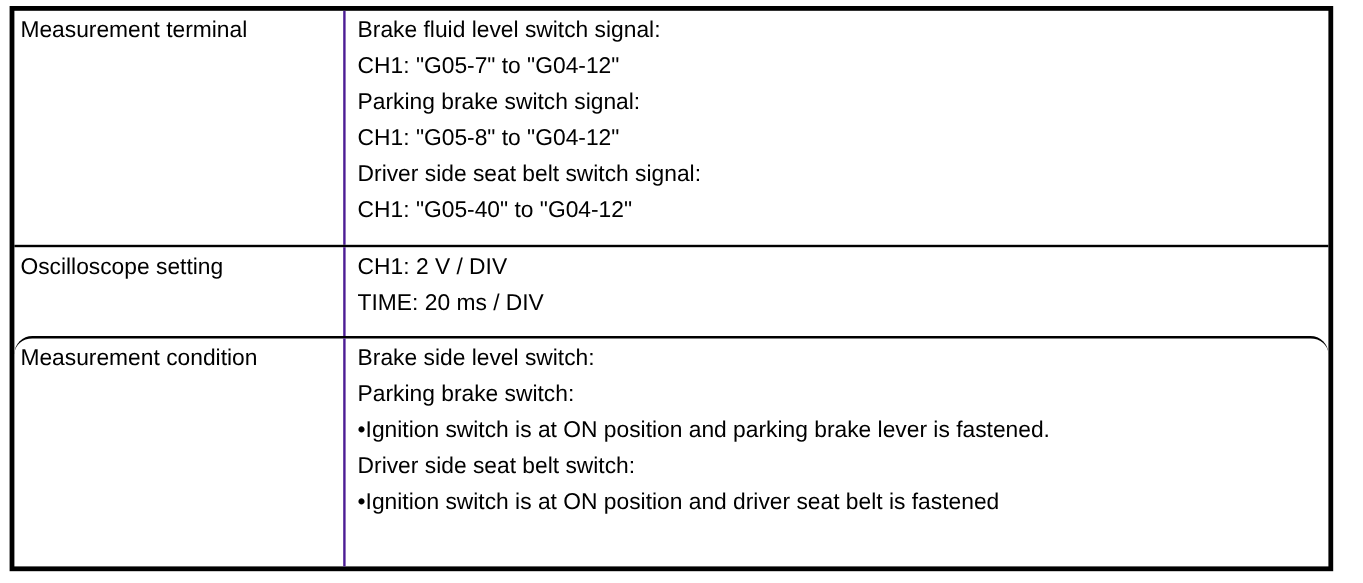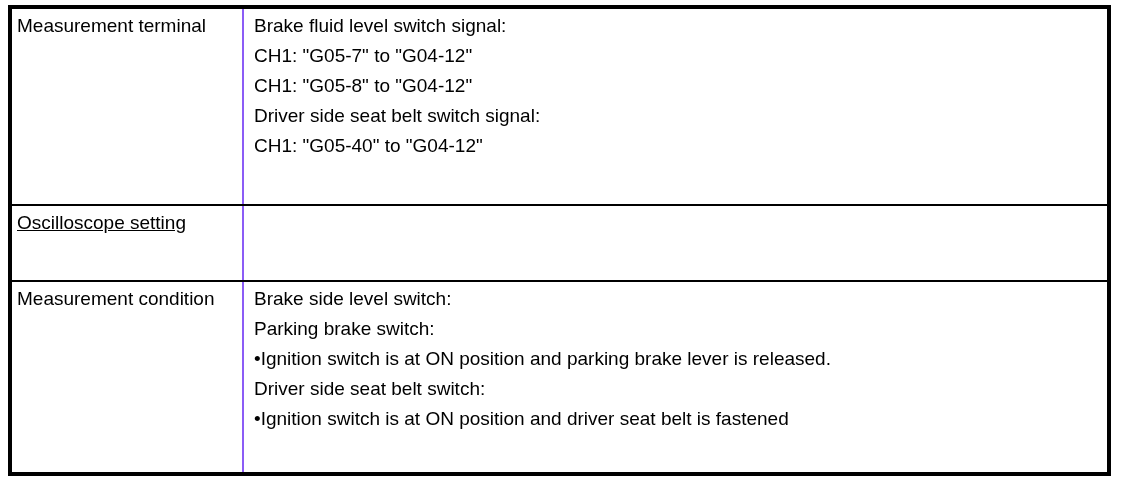--- a/index.html
+++ b/index.html
@@ -29,26 +29,26 @@
     background: #ffffff;
   }
   .spec-row {
     display: flex;
     box-sizing: border-box;
   }
   .spec-row + .spec-row {
     border-top: 2px solid #000000;
   }
   .row-terminal   { min-height: 195px; }
-  .row-scope      { min-height: 76px; text-decoration: underline; }
-  .row-condition  { flex: 1; }
+  .row-scope      { min-height: 76px; }
+  .row-condition  { flex: 1; border-radius: 15px; }
   .cell-label {
-    width: 232px;
+    width: 276px;
     box-sizing: border-box;
-    border-right: 2px solid #8b5cf6;
+    border-right: 2px solid #4c1d95;
     padding: 2px 4px 2px 5px;
     font-size: 19px;
     line-height: 30px;
     flex-shrink: 0;
   }
   .cell-content {
     flex: 1;
     box-sizing: border-box;
     padding: 2px 4px 2px 10px;
     font-size: 19px;
@@ -65,39 +65,44 @@
 <div class="stage">
   <div class="spec-table">
 
     <div class="spec-row row-terminal">
       <div class="cell-label">
         <span>Measurement terminal</span>
       </div>
       <div class="cell-content">
         <div class="cell-line">Brake fluid level switch signal:</div>
         <div class="cell-line">CH1: "G05-7" to "G04-12"</div>
+        <div class="cell-line">Parking brake switch signal:</div>
         <div class="cell-line">CH1: "G05-8" to "G04-12"</div>
         <div class="cell-line">Driver side seat belt switch signal:</div>
         <div class="cell-line">CH1: "G05-40" to "G04-12"</div>
       </div>
     </div>
 
     <div class="spec-row row-scope">
       <div class="cell-label">
         <span>Oscilloscope setting</span>
       </div>
+      <div class="cell-content">
+        <div class="cell-line">CH1: 2 V / DIV</div>
+        <div class="cell-line">TIME: 20 ms / DIV</div>
+      </div>
     </div>
 
     <div class="spec-row row-condition">
       <div class="cell-label">
         <span>Measurement condition</span>
       </div>
       <div class="cell-content">
         <div class="cell-line">Brake side level switch:</div>
         <div class="cell-line">Parking brake switch:</div>
-        <div class="cell-line">•Ignition switch is at ON position and parking brake lever is released.</div>
+        <div class="cell-line">•Ignition switch is at ON position and parking brake lever is fastened.</div>
         <div class="cell-line">Driver side seat belt switch:</div>
         <div class="cell-line">•Ignition switch is at ON position and driver seat belt is fastened</div>
       </div>
     </div>
 
   </div>
 </div>
 
 </body></html>

